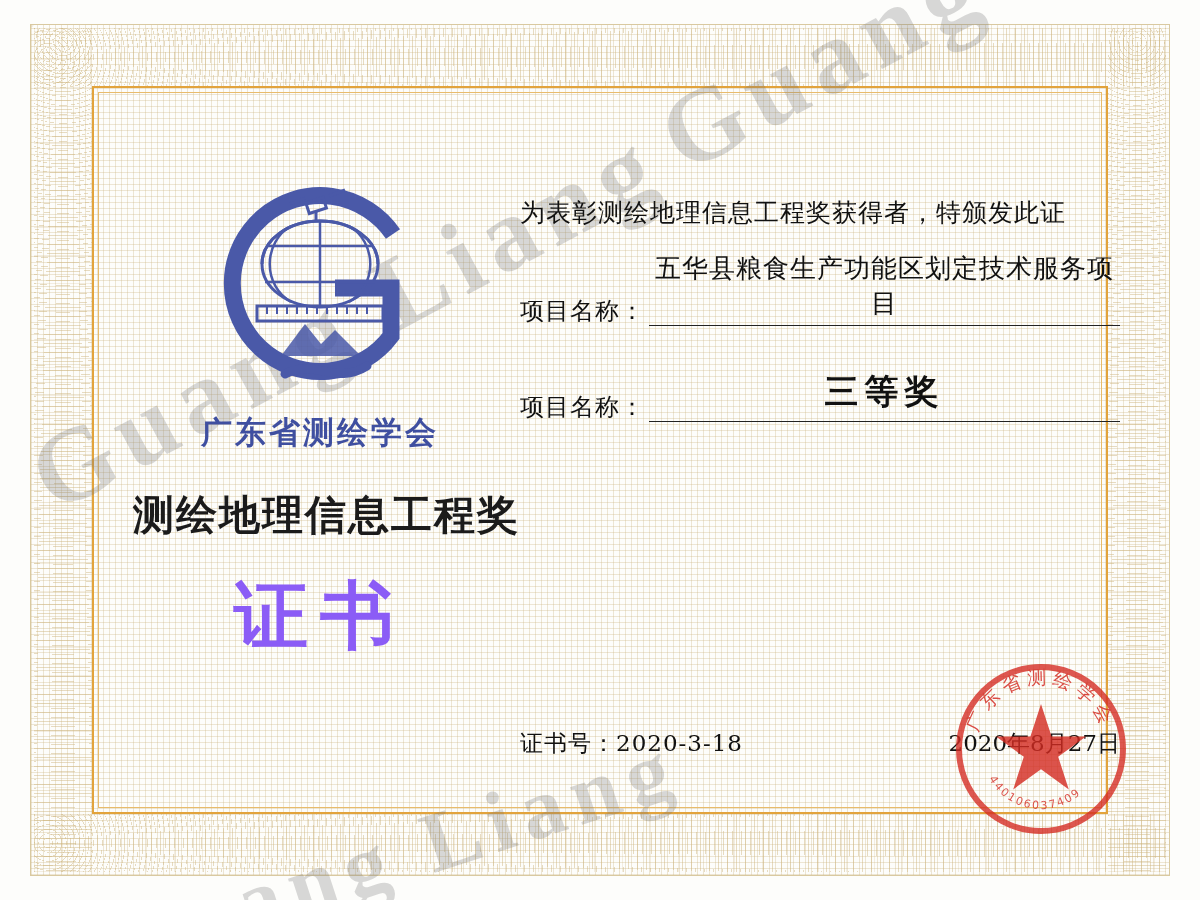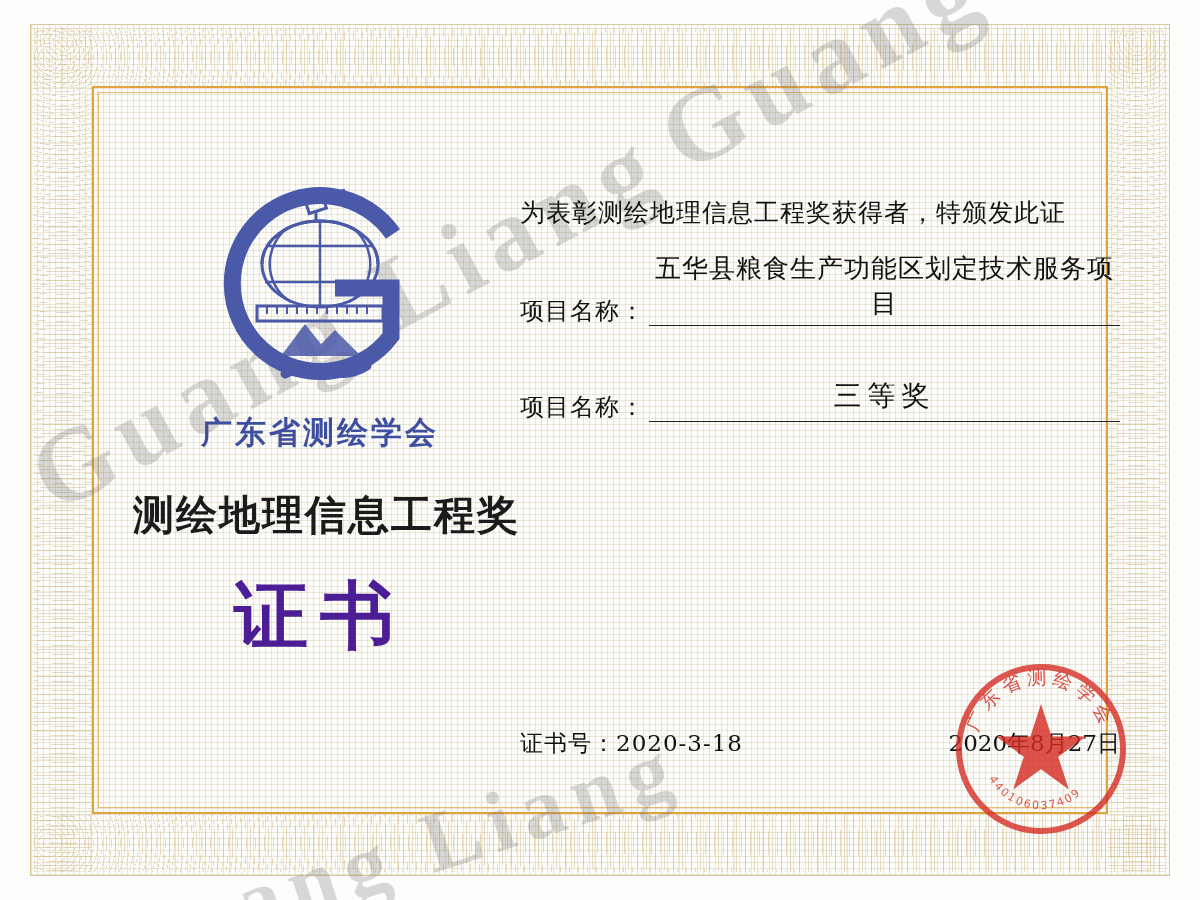--- a/index.html
+++ b/index.html
@@ -126,21 +126,21 @@
     font-weight: 700;
     color: #1b1b1b;
     letter-spacing: 2px;
     font-family: "DejaVu Sans", sans-serif;
     margin-left: 13px;
   }
   .cert-word {
     margin-top: 24px;
     font-size: 74px;
     font-weight: 700;
-    color: #4c1d95;
+    color: #8b5cf6;
     letter-spacing: 12px;
     font-family: "DejaVu Sans", sans-serif;
   }
 
   
   .right-col {
     position: absolute;
     left: 520px; top: 196px;
     width: 600px;
     z-index: 8;
@@ -175,22 +175,22 @@
     position: absolute;
     left: 0; right: 0;
     bottom: 4px;
     text-align: center;
     font-size: 26px;
     letter-spacing: 1px;
     font-family: "DejaVu Serif", serif;
     color: #111;
   }
   .field-value.big {
-    font-size: 28px;
-    font-weight: 400;
+    font-size: 34px;
+    font-weight: 700;
     letter-spacing: 6px;
     bottom: 6px;
   }
   .row-project { margin-top: 66px; }
   .row-level { margin-top: 62px; }
   .row-unit { margin-top: 64px; }
 
   
   .footer {
     position: absolute;

